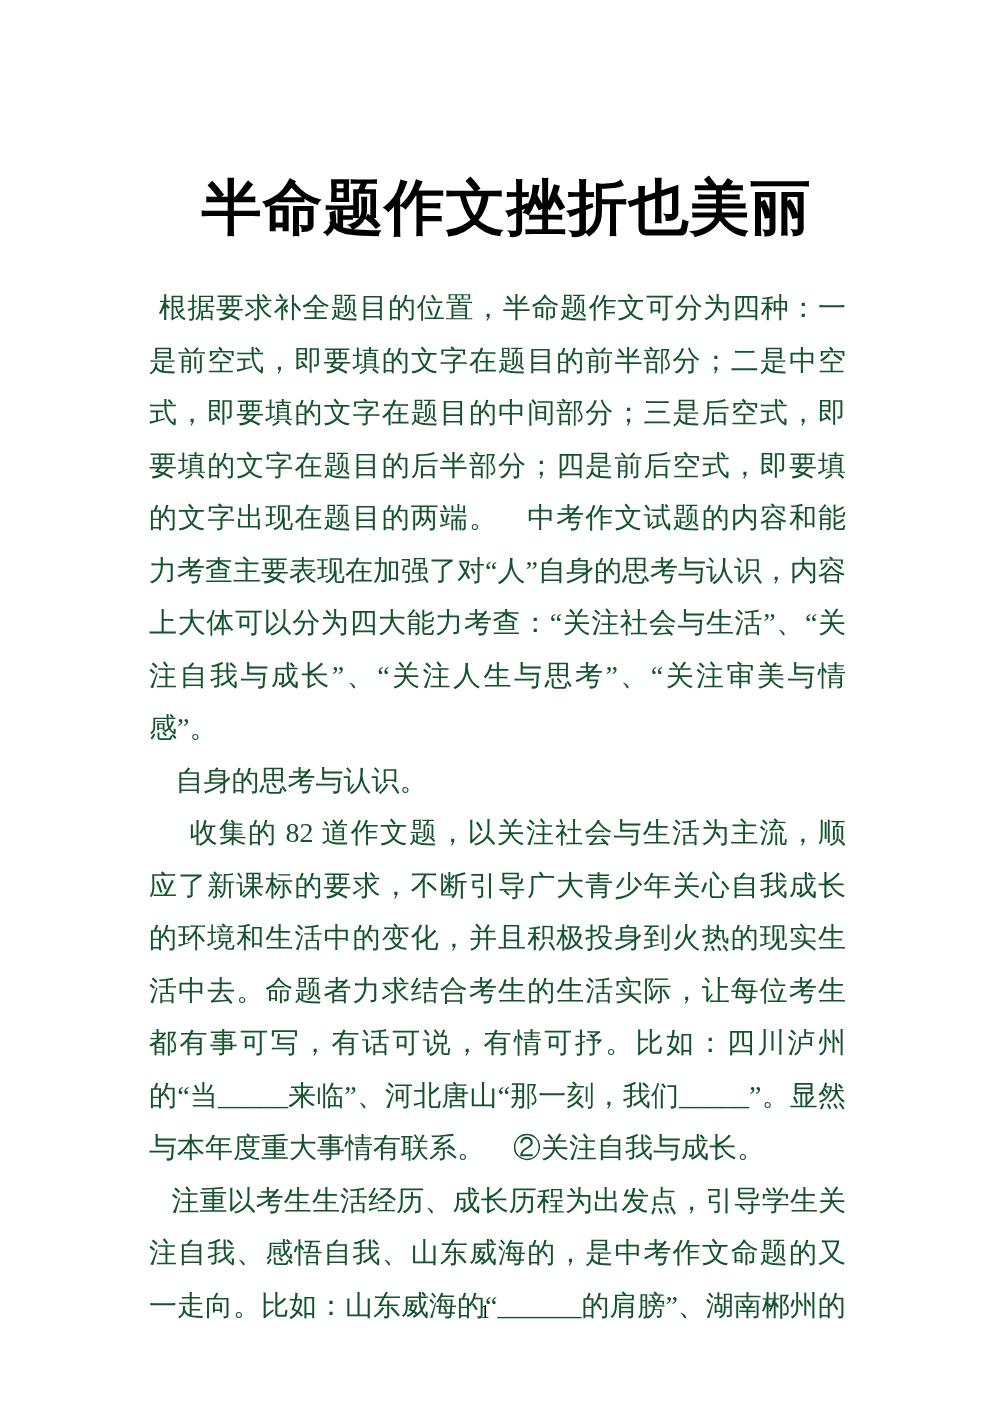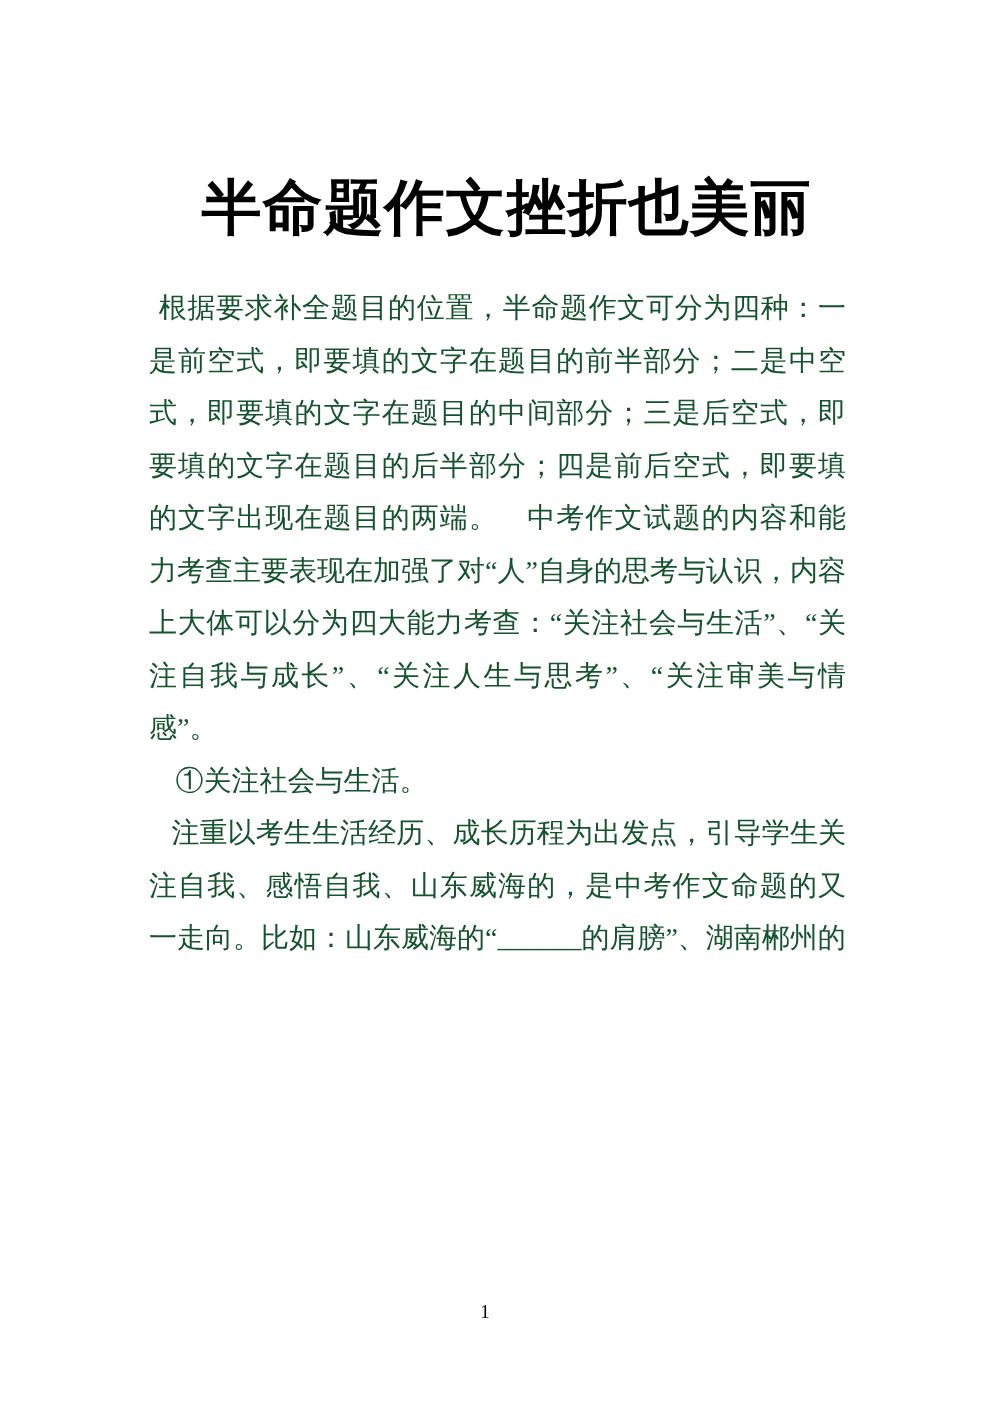--- a/index.html
+++ b/index.html
@@ -62,19 +62,20 @@
 </style>
 </head>
 <body>
 
 <div class="page">
 
   <h1 class="doc-title">半命题作文挫折也美丽</h1>
 
   <div class="content">
     <p class="indent-space">根据要求补全题目的位置，半命题作文可分为四种：一是前空式，即要填的文字在题目的前半部分；二是中空式，即要填的文字在题目的中间部分；三是后空式，即要填的文字在题目的后半部分；四是前后空式，即要填的文字出现在题目的两端。　中考作文试题的内容和能力考查主要表现在加强了对“人”自身的思考与认识，内容上大体可以分为四大能力考查：“关注社会与生活”、“关注自我与成长”、“关注人生与思考”、“关注审美与情感”。</p>
-    <p class="indent-one">①关注社会与生活。</p>
+    <p class="indent-one">自身的思考与认识。</p>
+    <p class="indent-onehalf">收集的 82 道作文题，以关注社会与生活为主流，顺应了新课标的要求，不断引导广大青少年关心自我成长的环境和生活中的变化，并且积极投身到火热的现实生活中去。命题者力求结合考生的生活实际，让每位考生都有事可写，有话可说，有情可抒。比如：四川泸州的“当_____来临”、河北唐山“那一刻，我们_____”。显然与本年度重大事情有联系。　②关注自我与成长。</p>
     <p class="indent-small">注重以考生生活经历、成长历程为出发点，引导学生关注自我、感悟自我、山东威海的，是中考作文命题的又一走向。比如：山东威海的“______的肩膀”、湖南郴州的</p>
   </div>
 
   <div class="page-number">1</div>
 
 </div>
 
 </body></html>

